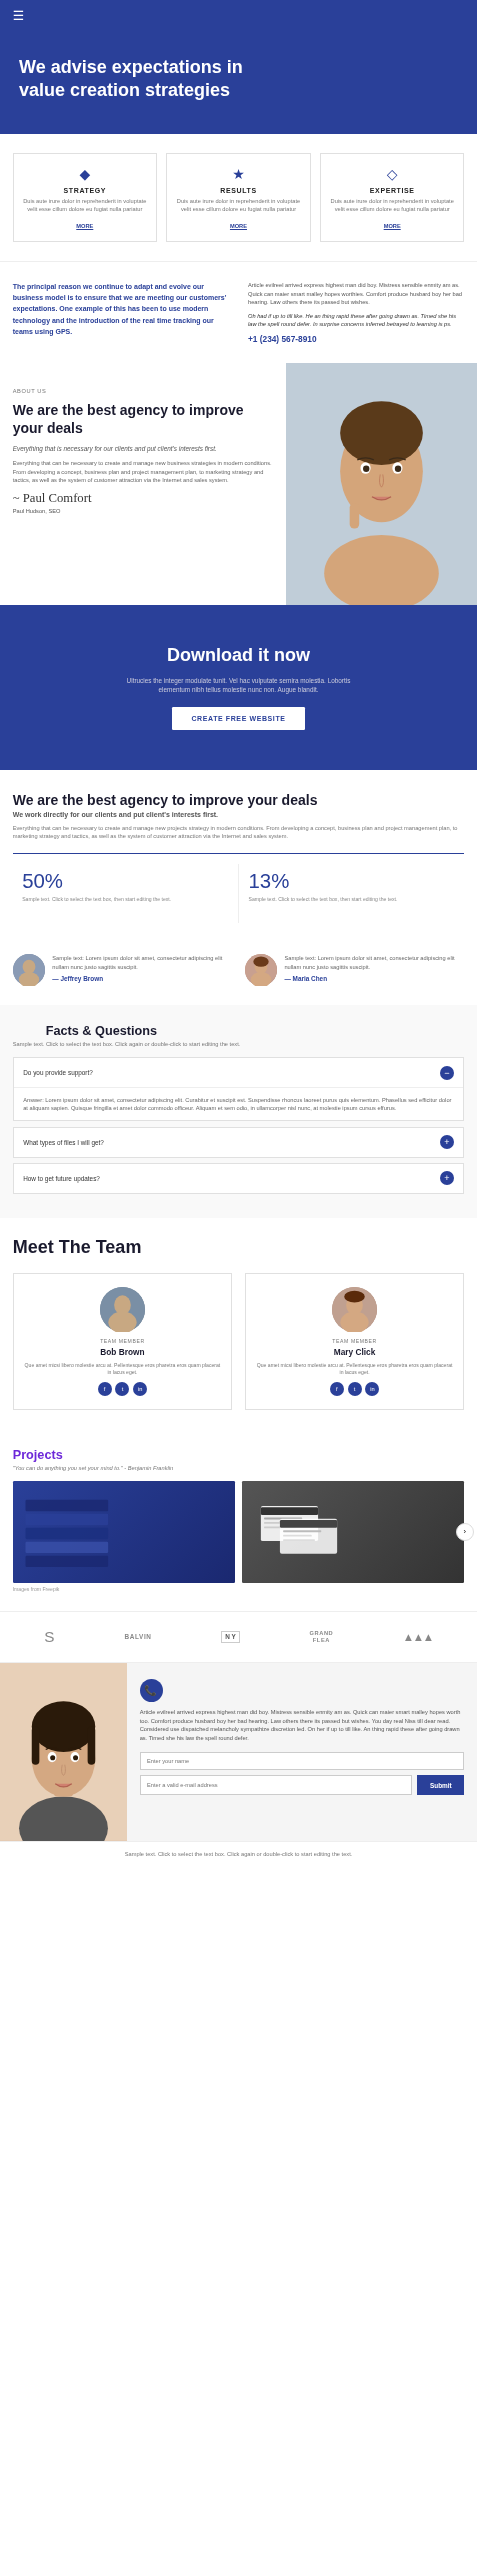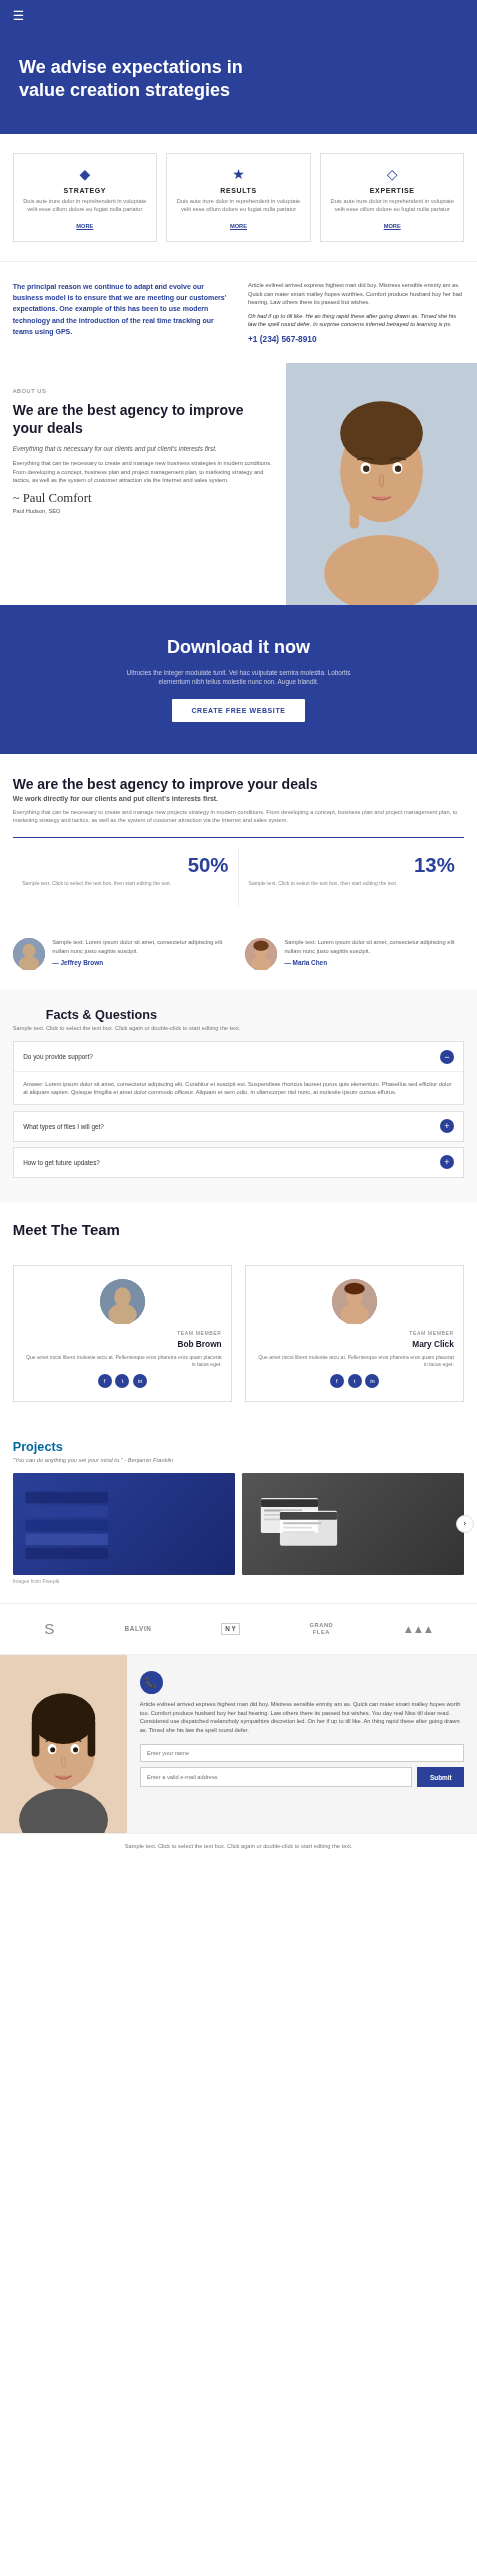--- a/index.html
+++ b/index.html
@@ -37,36 +37,36 @@
     .about-label { font-size: 5.7px; color: #777; text-transform: uppercase; letter-spacing: 0.6px; margin-bottom: 6.4px; }
     .about-left h2 { font-size: 14px; font-weight: 700; color: #1a1a2e; line-height: 1.3; margin-bottom: 7.6px; }
     .about-left .sub { font-size: 6.4px; font-style: italic; color: #555; margin-bottom: 7.6px; }
     .about-left p { font-size: 5.7px; color: #666; line-height: 1.5; margin-bottom: 6.4px; }
     .about-left .signature { font-size: 12.7px; font-family: 'Brush Script MT', cursive; color: #333; margin-top: 6.4px; }
     .about-left .sig-name { font-size: 5.7px; color: #555; margin-top: 1.3px; }
     .about-right { flex: 0 0 191px; position: relative; overflow: hidden; background: #c8d8e8; }
     .portrait-placeholder { width: 191px; height: 242px; background: linear-gradient(135deg, #b0c4d8 0%, #8ba8c0 100%); display: flex; align-items: center; justify-content: center; }
 
     
-    .download-section { background: #2a4099; color: #fff; text-align: center; padding: 32px 19px; }
+    .download-section { background: #2a4099; color: #fff; text-align: center; padding: 40px 19px; }
     .download-section h2 { font-size: 18px; font-weight: 700; margin-bottom: 9.5px; }
     .download-section p { font-size: 6.4px; color: #ccd; line-height: 1.5; max-width: 254px; margin: 0 auto 12.7px; }
     .btn-create { background: #fff; color: #2a4099; border: none; padding: 7.6px 19px; font-size: 7px; font-weight: 700; text-transform: uppercase; letter-spacing: 0.6px; cursor: pointer; border-radius: 1.3px; }
 
     
     .best-agency { padding: 22px 12.7px 12.7px; }
     .best-agency h2 { font-size: 14px; font-weight: 700; color: #1a1a2e; margin-bottom: 3.8px; }
     .best-agency .subtitle { font-size: 7px; font-weight: 700; color: #555; margin-bottom: 5.1px; }
     .best-agency p { font-size: 5.7px; color: #777; line-height: 1.5; margin-bottom: 12.7px; }
 
     
     .stats-row { display: flex; border-top: 1.9px solid #2a4099; padding-top: 9.5px; gap: 0; }
     .stat { flex: 1; padding: 6.4px 9.5px; border-right: 0.6px solid #eee; }
     .stat:last-child { border-right: none; }
-    .stat-num { font-size: 20.4px; font-weight: 700; color: #2a4099; text-align: right; }
+    .stat-num { font-size: 20.4px; font-weight: 400; color: #2a4099; }
     .stat p { font-size: 5.1px; color: #888; line-height: 1.4; margin-top: 3.2px; }
 
     
     .clients-section { padding: 19px 12.7px; }
     .clients-section h2 { font-size: 12.7px; font-weight: 700; color: #1a1a2e; margin-bottom: 12.7px; }
     .clients-row { display: flex; gap: 12.7px; }
     .client-card { flex: 1; display: flex; gap: 7.6px; align-items: flex-start; }
     .client-avatar { width: 32px; height: 32px; border-radius: 50%; flex-shrink: 0; }
     .client-avatar.male { background: linear-gradient(135deg, #8a9bb5, #6a7a95); }
     .client-avatar.female { background: linear-gradient(135deg, #c8a090, #a07060); }
@@ -79,35 +79,35 @@
     .faq-section .faq-intro { font-size: 5.7px; color: #777; margin-bottom: 9.5px; }
     .faq-item { background: #fff; border: 0.6px solid #e0e0e0; margin-bottom: 5.1px; }
     .faq-question { display: flex; justify-content: space-between; align-items: center; padding: 7.6px 9.5px; cursor: pointer; }
     .faq-question span { font-size: 6.4px; color: #333; font-weight: 500; }
     .faq-toggle { width: 14px; height: 14px; background: #2a4099; color: #fff; border-radius: 50%; display: flex; align-items: center; justify-content: center; font-size: 9px; flex-shrink: 0; }
     .faq-answer { padding: 7.6px 9.5px; font-size: 5.7px; color: #666; line-height: 1.5; border-top: 0.6px solid #eee; display: none; }
     .faq-answer.open { display: block; }
 
     
     .team-section { padding: 19px 12.7px; }
-    .team-section h2 { font-size: 15px; font-weight: 700; color: #1a1a2e; margin-bottom: 27px; }
+    .team-section h2 { font-size: 18px; font-weight: 700; color: #1a1a2e; margin-bottom: 15px; }
     .team-row { display: flex; gap: 12.7px; }
-    .team-card { flex: 1; border: 0.6px solid #e0e0e0; padding: 12.7px 9.5px; text-align: right; }
+    .team-card { flex: 1; border: 0.6px solid #e0e0e0; padding: 12.7px 9.5px; text-align: center; }
     .team-photo { width: 45px; height: 45px; border-radius: 50%; margin: 0 auto 6.4px; }
     .team-photo.bob { background: linear-gradient(135deg, #7a8fa5, #5a7080); }
     .team-photo.mary { background: linear-gradient(135deg, #c0a090, #a07060); }
     .team-role { font-size: 5.1px; color: #777; text-transform: uppercase; letter-spacing: 0.6px; margin-bottom: 2.5px; }
     .team-name { font-size: 8.3px; font-weight: 700; color: #1a1a2e; margin-bottom: 5.1px; }
     .team-desc { font-size: 5.1px; color: #777; line-height: 1.4; margin-bottom: 6.4px; }
     .social-icons { display: flex; gap: 3.8px; justify-content: center; }
     .social-icon { width: 14px; height: 14px; background: #2a4099; border-radius: 50%; display: flex; align-items: center; justify-content: center; color: #fff; font-size: 5.7px; }
 
     
     .projects-section { padding: 19px 12.7px; }
-    .projects-section h2 { font-size: 12.7px; font-weight: 700; color: #0369a1; margin-bottom: 3.2px; }
+    .projects-section h2 { font-size: 12.7px; font-weight: 700; color: #6d28d9; margin-bottom: 3.2px; }
     .projects-quote { font-size: 5.7px; color: #777; font-style: italic; margin-bottom: 9.5px; }
     .projects-grid { display: flex; gap: 6.4px; position: relative; }
     .project-img { flex: 1; height: 102px; border-radius: 1.3px; overflow: hidden; }
     .project-img.books { background: linear-gradient(135deg, #2a4099 0%, #1a2870 100%); display: flex; align-items: flex-end; padding: 6.4px; }
     .project-img.cards { background: linear-gradient(135deg, #555 0%, #333 100%); display: flex; align-items: flex-end; padding: 6.4px; }
     .project-nav { position: absolute; right: -9.5px; top: 50%; transform: translateY(-50%); background: #fff; border: 0.6px solid #ddd; width: 18px; height: 18px; border-radius: 50%; display: flex; align-items: center; justify-content: center; cursor: pointer; font-size: 7.6px; }
     .project-credit { font-size: 5.1px; color: #999; margin-top: 3.2px; }
 
     
     .logos-section { padding: 16px 12.7px; border-top: 0.6px solid #eee; border-bottom: 0.6px solid #eee; }

